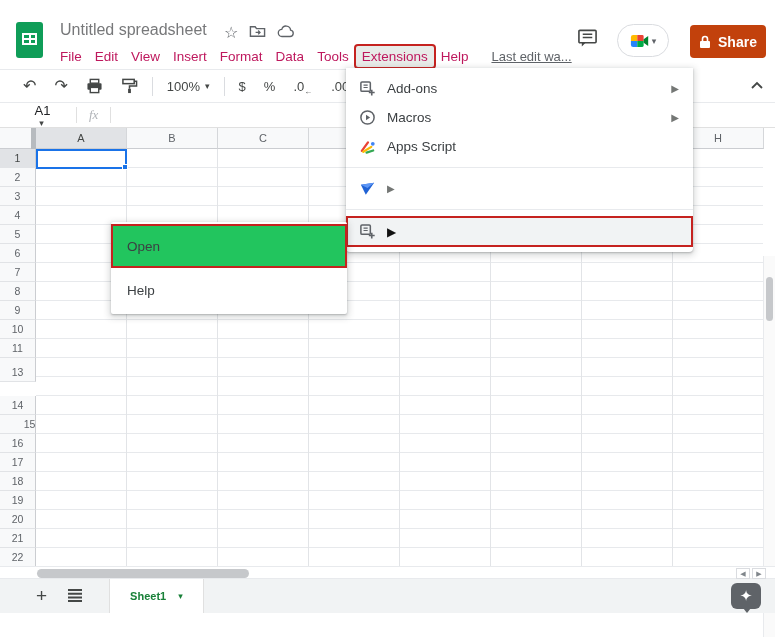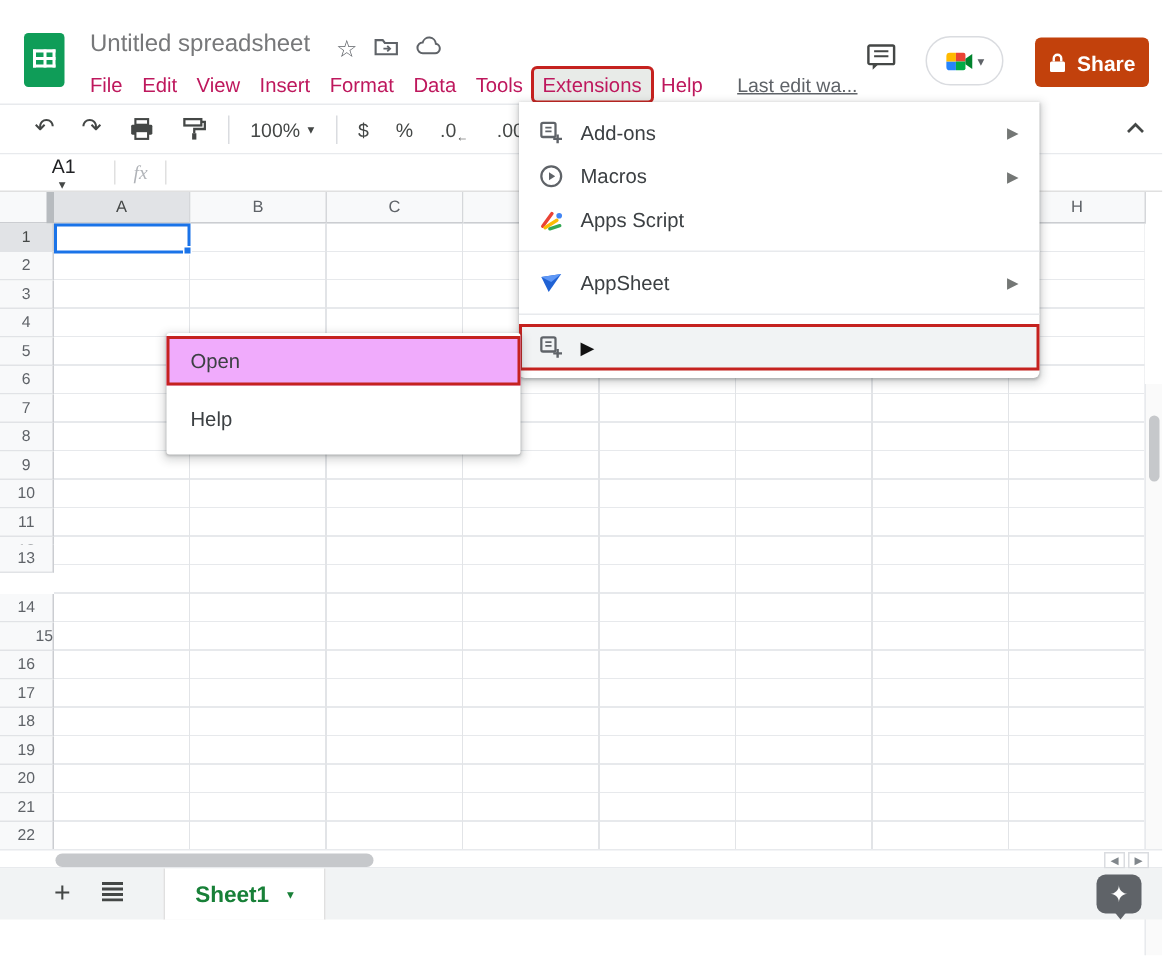--- a/index.html
+++ b/index.html
@@ -63,38 +63,38 @@
   
   .hscroll { position:absolute; left:0; top:566px; width:775px; height:13px; background:#fff; border-top:1px solid #e8eaed; border-bottom:1px solid #e8eaed; }
   .hthumb { position:absolute; left:37px; top:2px; width:212px; height:9px; background:#c6c8cb; border-radius:5px; }
   .hbtn { position:absolute; top:1px; width:14px; height:11px; border:1px solid #dadce0; background:#fff; font-size:7px; color:#80868b; display:flex; align-items:center; justify-content:center; }
   .hbtn.left { left:736px; } .hbtn.right { left:752px; }
 
   
   .sheetbar { position:absolute; left:0; top:579px; width:775px; height:34px; background:#f1f3f4; display:flex; align-items:center; }
   .sb-btn { color:#444746; padding:0 10px; font-size:19px; }
   .tab { height:34px; margin-left:16px; padding:0 20px; background:#fff; border-left:1px solid #e0e0e0; border-right:1px solid #e0e0e0; display:flex; align-items:center; gap:8px; }
-  .tab-label { color:#188038; font-weight:bold; font-size:15px; }
+  .tab-label { color:#188038; font-weight:bold; font-size:11px; }
   .tab .caret { color:#188038; }
   .explore { position:absolute; left:731px; top:583px; width:30px; height:26px; background:#5f6368; border-radius:6px; display:flex; align-items:center; justify-content:center; color:#fff; font-size:15px; }
   .explore::after { content:""; position:absolute; left:12px; bottom:-4px; border-left:4px solid transparent; border-right:4px solid transparent; border-top:5px solid #5f6368; }
 
   
   .ext-menu { position:absolute; left:346px; top:68px; width:347px; background:#fff; padding:6px 0 5px 0; border-radius:0 0 4px 4px; box-shadow:0 2px 6px 2px rgba(60,64,67,.18), 0 1px 2px rgba(60,64,67,.3); z-index:50; }
   .ext-item { height:29px; display:flex; align-items:center; padding:0 14px 0 12px; }
   .ext-item .ico { width:18px; height:18px; display:flex; align-items:center; justify-content:center; margin-right:11px; }
   .ext-item .lbl { font-size:13.5px; color:#3c4043; flex:1; }
   .ext-item .sub-arrow { font-size:10px; color:#747775; }
   .ext-item.hl { height:31px; background:#f1f3f4; border:2px solid #c5221f; padding:0 12px 0 10px; }
   .ext-item.hl .sub-arrow { color:#111; font-size:12px; }
   .ext-div { height:1px; background:#e8eaed; margin:6px 0; }
 
   .sub-menu { position:absolute; left:111px; top:222px; width:236px; background:#fff; padding:2px 0; border-radius:2px; box-shadow:0 2px 6px 2px rgba(60,64,67,.18), 0 1px 2px rgba(60,64,67,.3); z-index:60; }
   .sub-item { height:44px; display:flex; align-items:center; padding:0 16px; font-size:13.5px; color:#3c4043; }
-  .sub-item.hl { height:33px; background:#f0abfc; border:2px solid #c5221f; padding:0 14px; }
+  .sub-item.hl { height:44px; background:#22c55e; border:2px solid #c5221f; padding:0 14px; }
 </style>
 </head>
 <body>
 
 <div class="app">
 
   <div class="hdr">
     <div class="logo">
       <div class="cells">
         <div style="left:0;top:0;width:15px;height:2px"></div>
@@ -315,21 +315,20 @@
         <span class="lbl">Apps Script</span>
       </div>
       <div class="ext-div"></div>
       <div class="ext-item">
         <span class="ico">
           <svg width="17" height="17" viewBox="0 0 18 18">
             <path d="M2 5l14-2.2L7.2 15.5z" fill="#2062d4"></path>
             <path d="M2 5l7 3.4 7-5.6z" fill="#5e97f6"></path>
           </svg>
         </span>
-        <span class="lbl">AppSheet</span>
         <span class="sub-arrow">▶</span>
       </div>
       <div class="ext-div"></div>
       <div class="ext-item hl">
         <span class="ico">
           <svg width="17" height="17" viewBox="0 0 18 18">
             <rect x="2" y="2" width="10" height="10" rx="1.2" fill="none" stroke="#5f6368" stroke-width="1.6"></rect>
             <path d="M4.8 5.4h4.4M4.8 8h4.4" stroke="#5f6368" stroke-width="1.2"></path>
             <path d="M13.5 10.2v6.2M10.4 13.3h6.2" stroke="#5f6368" stroke-width="1.7"></path>
           </svg>

